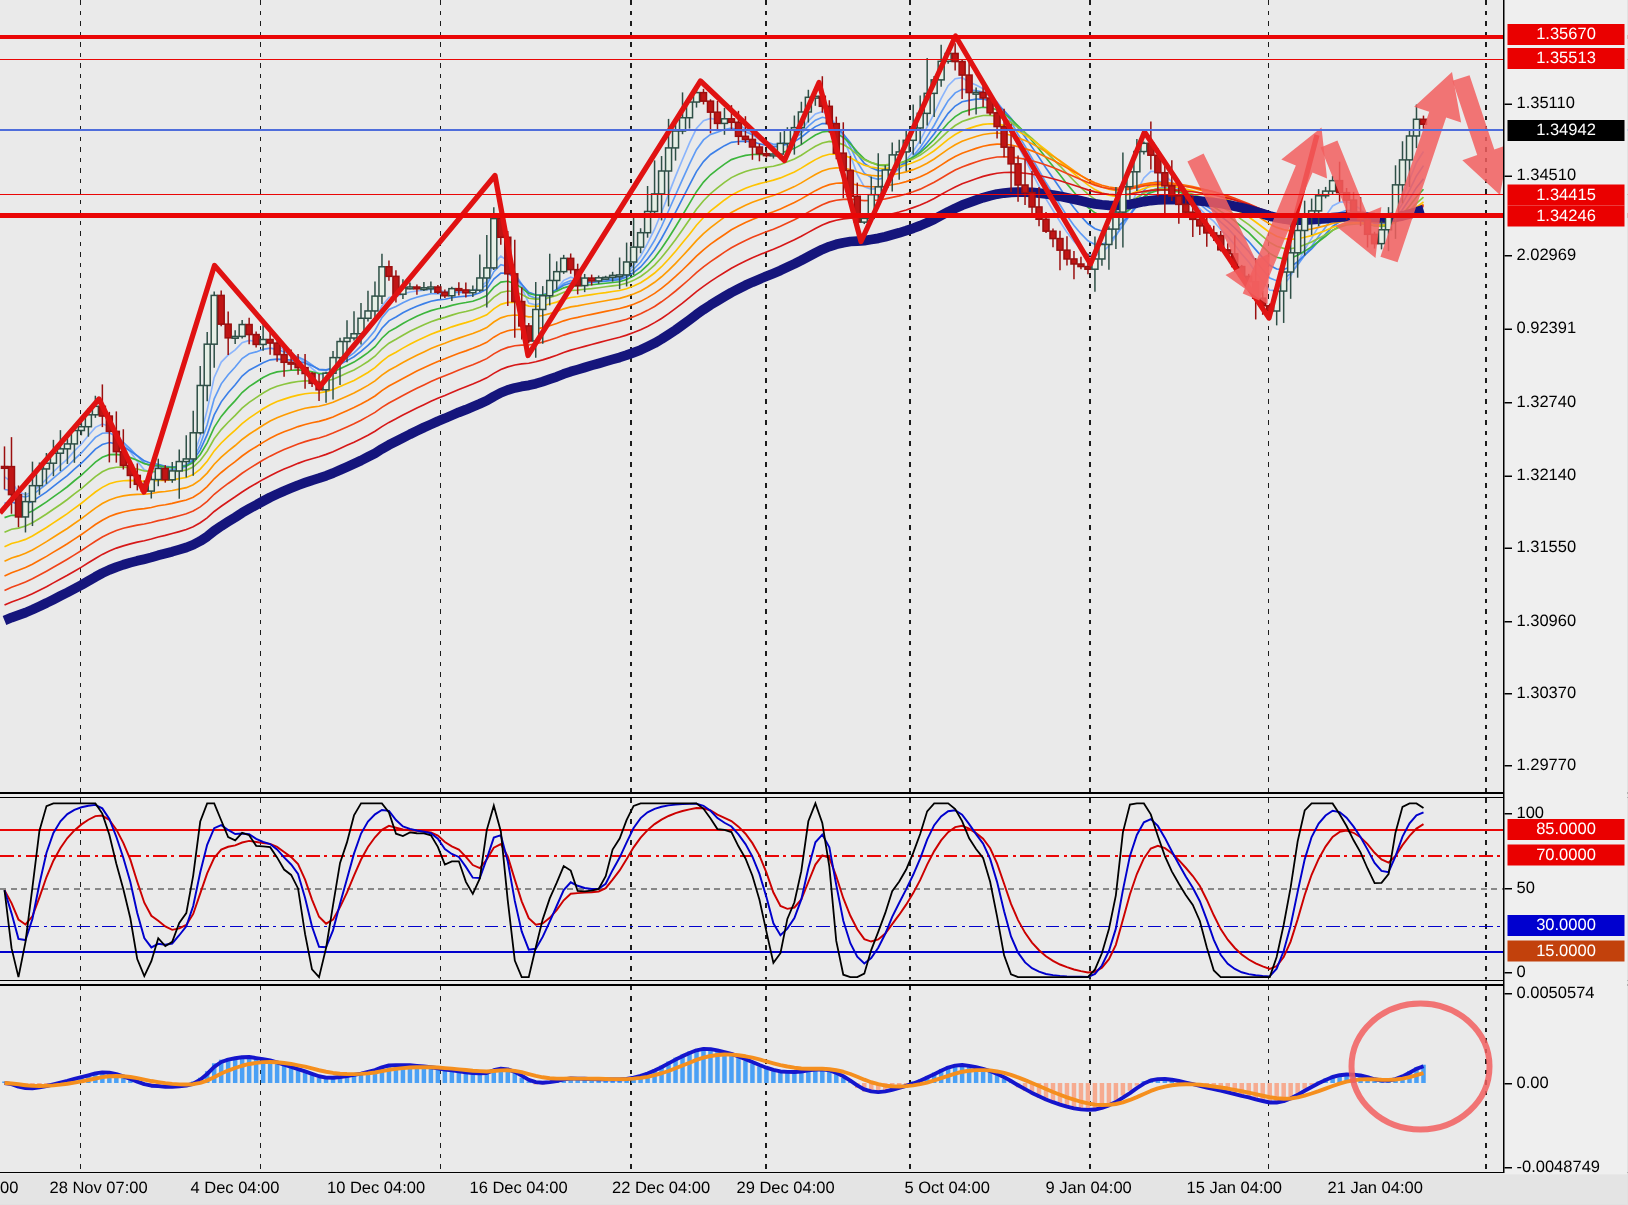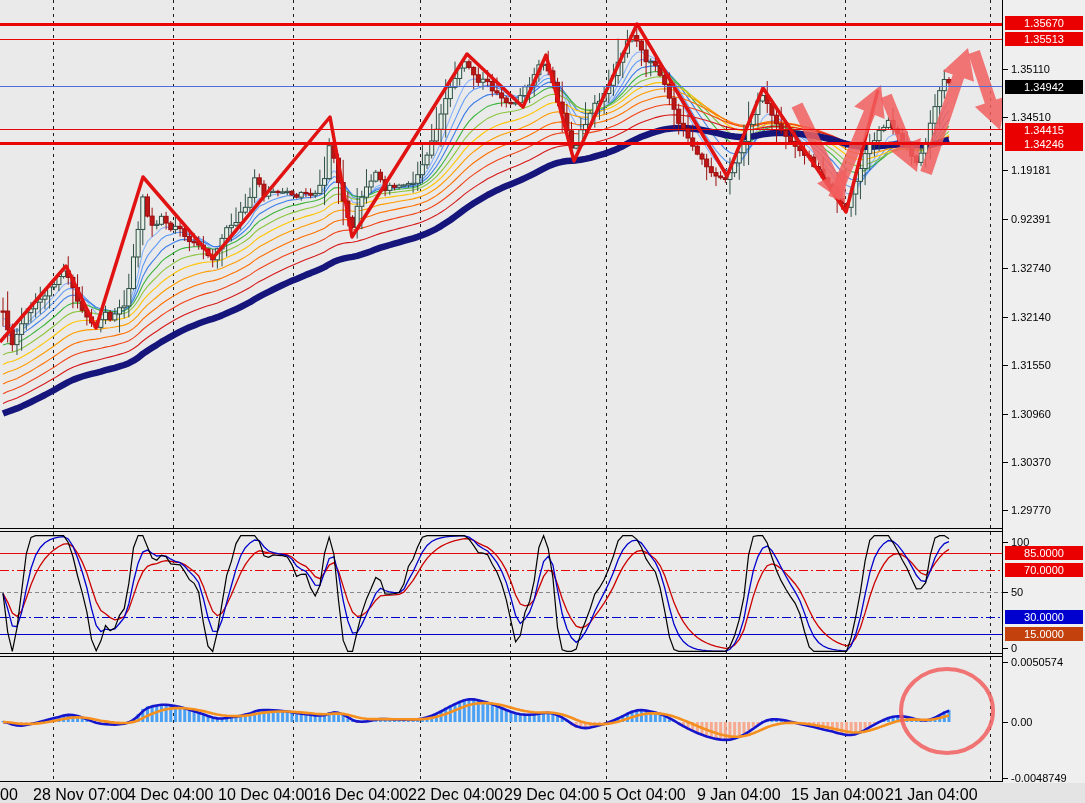--- a/index.html
+++ b/index.html
@@ -5,21 +5,21 @@
   html,body{margin:0;padding:0;background:#d8d8d8;}
   #app{position:relative;width:1085px;height:803px;background:#eaeaea;overflow:hidden;
        font-family:"Liberation Sans",sans-serif;-webkit-font-smoothing:none;}
   #chart-svg-host{position:absolute;left:0;top:0;width:1085px;height:783px;}
   #price-axis{position:absolute;left:1003px;top:0;width:82px;height:783px;background:#efefef;}
   #time-axis{position:absolute;left:0;top:783px;width:1085px;height:20px;background:#e4e4e4;}
   .tick-label{position:absolute;left:8px;font-size:11px;color:#000;height:14px;line-height:14px;white-space:nowrap;}
   .tick-dash{position:absolute;left:0;width:5px;height:1px;background:#000;}
   .axis-badge{position:absolute;left:2px;width:78px;height:14px;line-height:14px;font-size:11px;
               color:#fff;text-align:center;white-space:nowrap;}
-  .time-label{position:absolute;top:3px;font-size:16px;color:#000;white-space:nowrap;}
+  .time-label{position:absolute;top:3px;font-size:11px;color:#000;white-space:nowrap;}
   svg{display:block;}
 </style>
 </head>
 <body>
 
 <div id="app">
   <div id="chart-svg-host">
       <svg width="1085" height="783" viewBox="0 0 1085 783">
         <defs>
           <clipPath id="clipMain">
@@ -721,21 +721,21 @@
         <line x1="0" y1="781.5" x2="1085" y2="781.5" stroke="#000000" stroke-width="1" shape-rendering="crispEdges"></line>
         <line x1="1002.5" y1="0" x2="1002.5" y2="782" stroke="#000000" stroke-width="1" shape-rendering="crispEdges"></line>
       </svg>
     </div>
   <div id="price-axis">
       <div class="tick-dash" style="top: 69px;"></div>
       <div class="tick-label" style="top: 62px;">1.35110</div>
       <div class="tick-dash" style="top: 117px;"></div>
       <div class="tick-label" style="top: 110px;">1.34510</div>
       <div class="tick-dash" style="top: 170px;"></div>
-      <div class="tick-label" style="top: 163px;">1.19181</div>
+      <div class="tick-label" style="top: 163px;">2.02969</div>
       <div class="tick-dash" style="top: 219px;"></div>
       <div class="tick-label" style="top: 212px;">0.92391</div>
       <div class="tick-dash" style="top: 268px;"></div>
       <div class="tick-label" style="top: 261px;">1.32740</div>
       <div class="tick-dash" style="top: 317px;"></div>
       <div class="tick-label" style="top: 310px;">1.32140</div>
       <div class="tick-dash" style="top: 365px;"></div>
       <div class="tick-label" style="top: 358px;">1.31550</div>
       <div class="tick-dash" style="top: 414px;"></div>
       <div class="tick-label" style="top: 407px;">1.30960</div>
@@ -765,19 +765,19 @@
       <div class="axis-badge" style="top: 610px; background: rgb(0, 0, 207);">30.0000</div>
       <div class="axis-badge" style="top: 627px; background: #c2410c;">15.0000</div>
     </div>
   <div id="time-axis">
       <div class="time-label" style="left: 0px;">00</div>
       <div class="time-label" style="left: 33px;">28 Nov 07:00</div>
       <div class="time-label" style="left: 127px;">4 Dec 04:00</div>
       <div class="time-label" style="left: 218px;">10 Dec 04:00</div>
       <div class="time-label" style="left: 313px;">16 Dec 04:00</div>
       <div class="time-label" style="left: 408px;">22 Dec 04:00</div>
-      <div class="time-label" style="left: 504px;">29 Dec 04:00</div>
+      <div class="time-label" style="left: 491px;">29 Dec 04:00</div>
       <div class="time-label" style="left: 603px;">5 Oct 04:00</div>
       <div class="time-label" style="left: 697px;">9 Jan 04:00</div>
       <div class="time-label" style="left: 791px;">15 Jan 04:00</div>
       <div class="time-label" style="left: 885px;">21 Jan 04:00</div>
     </div>
 </div>
 
 </body></html>

